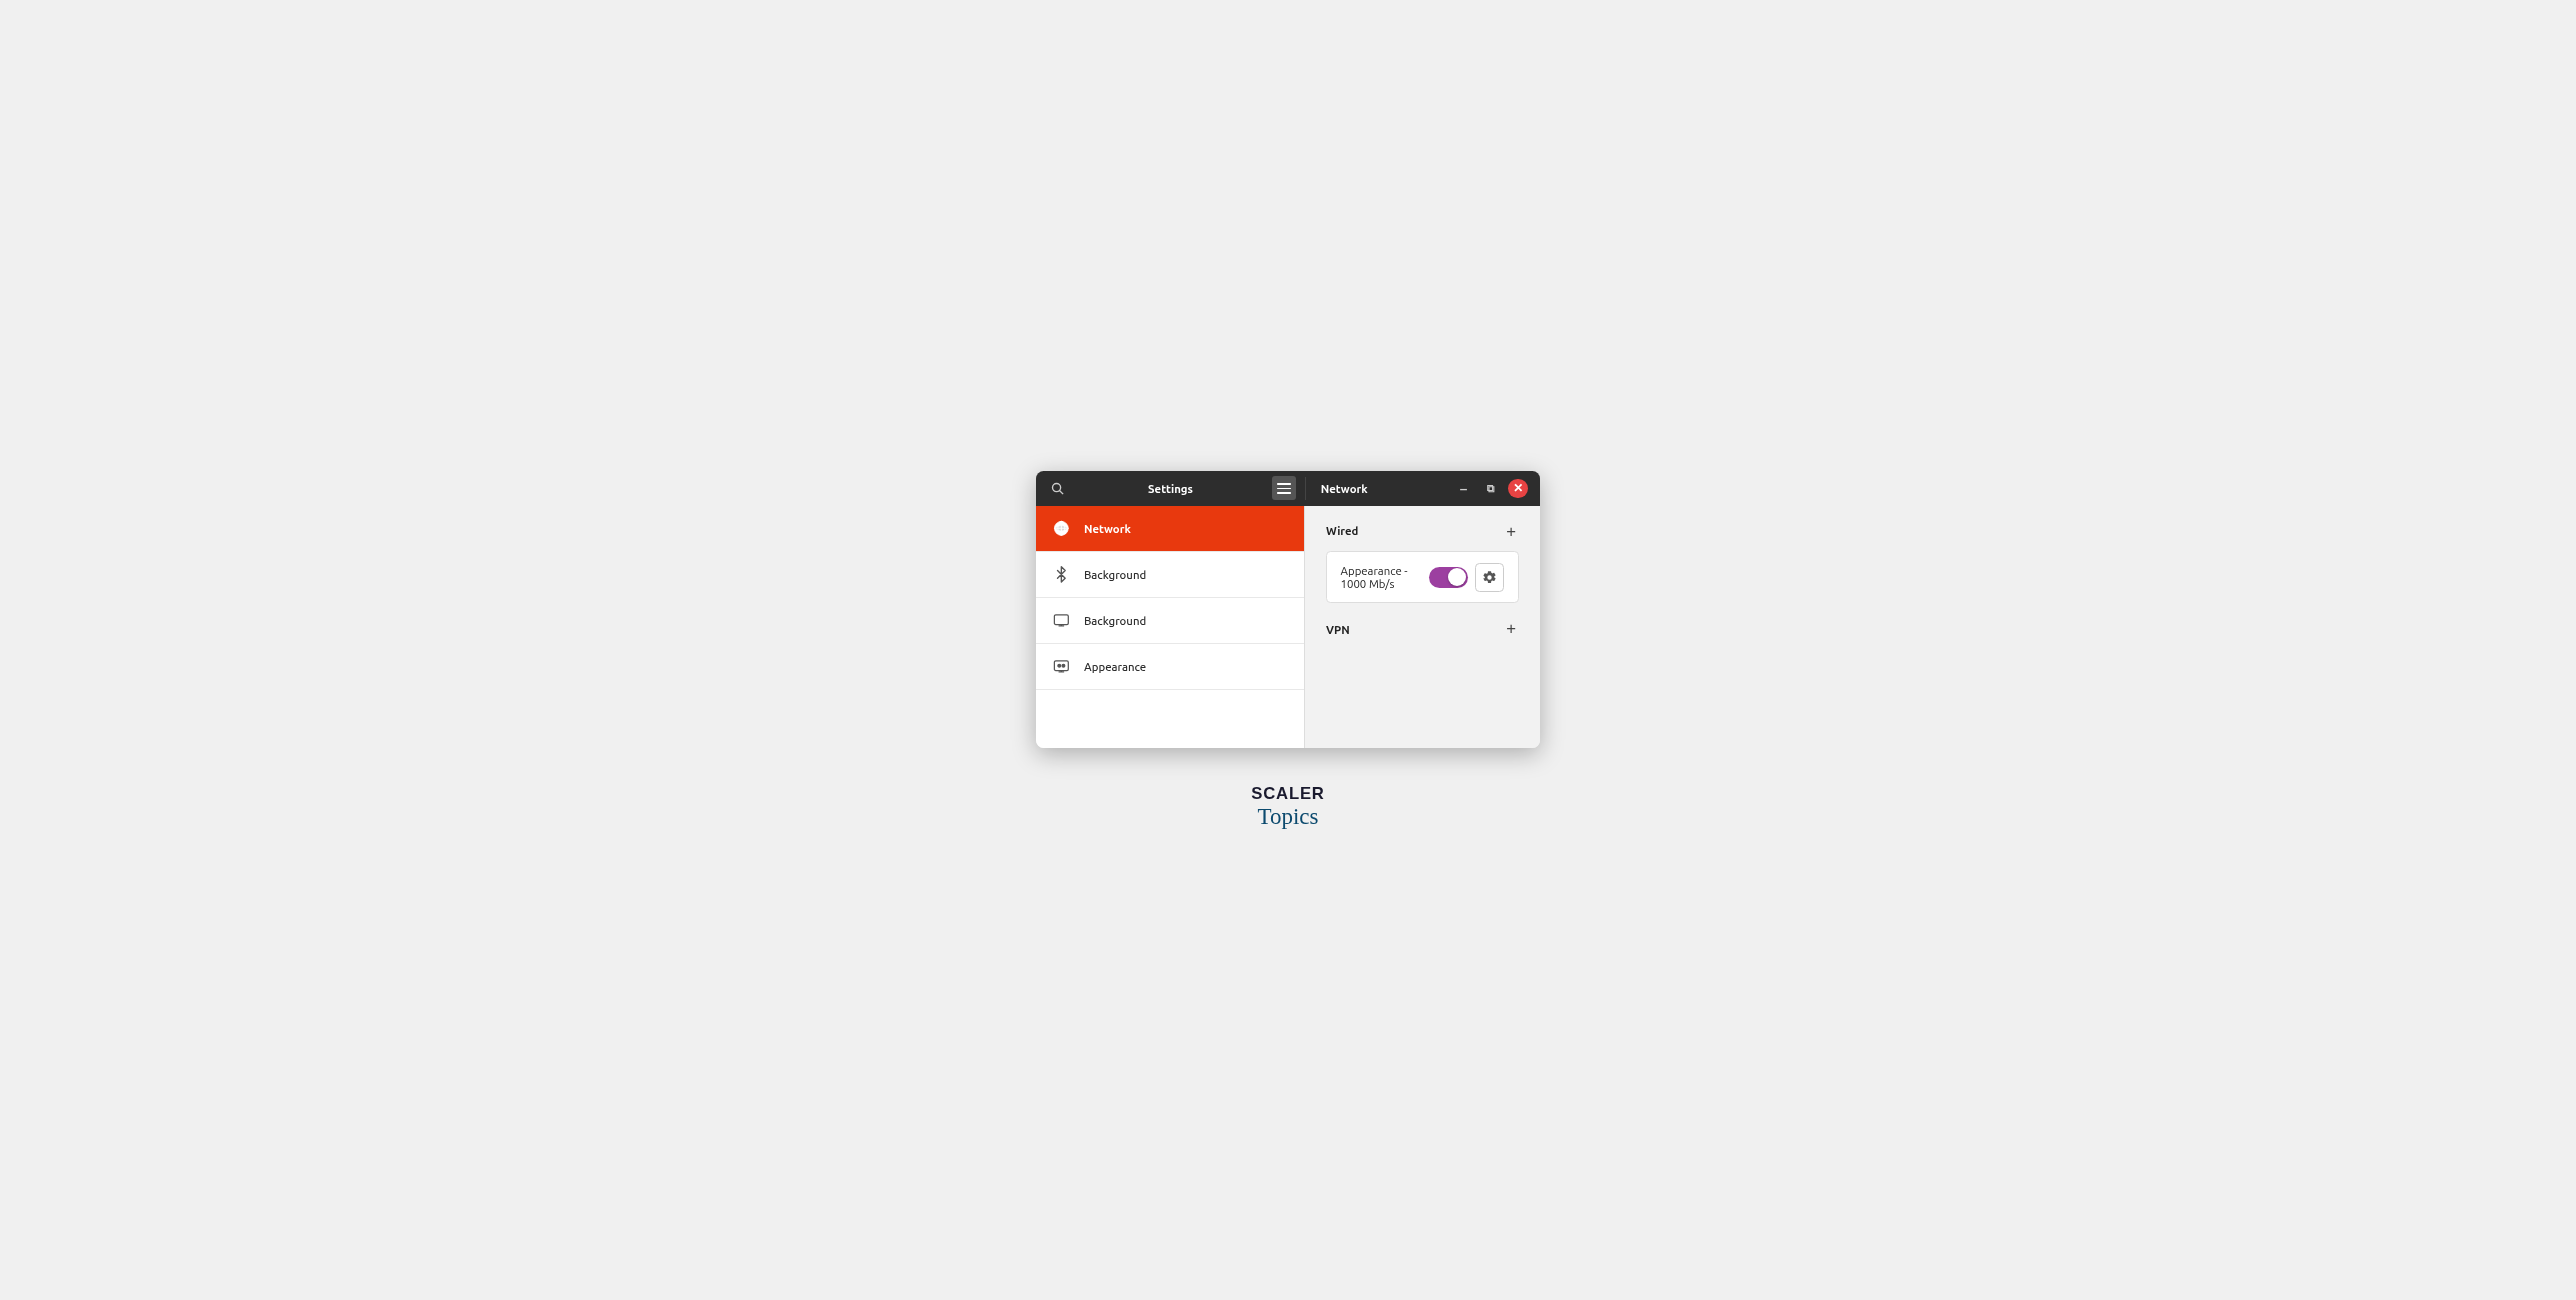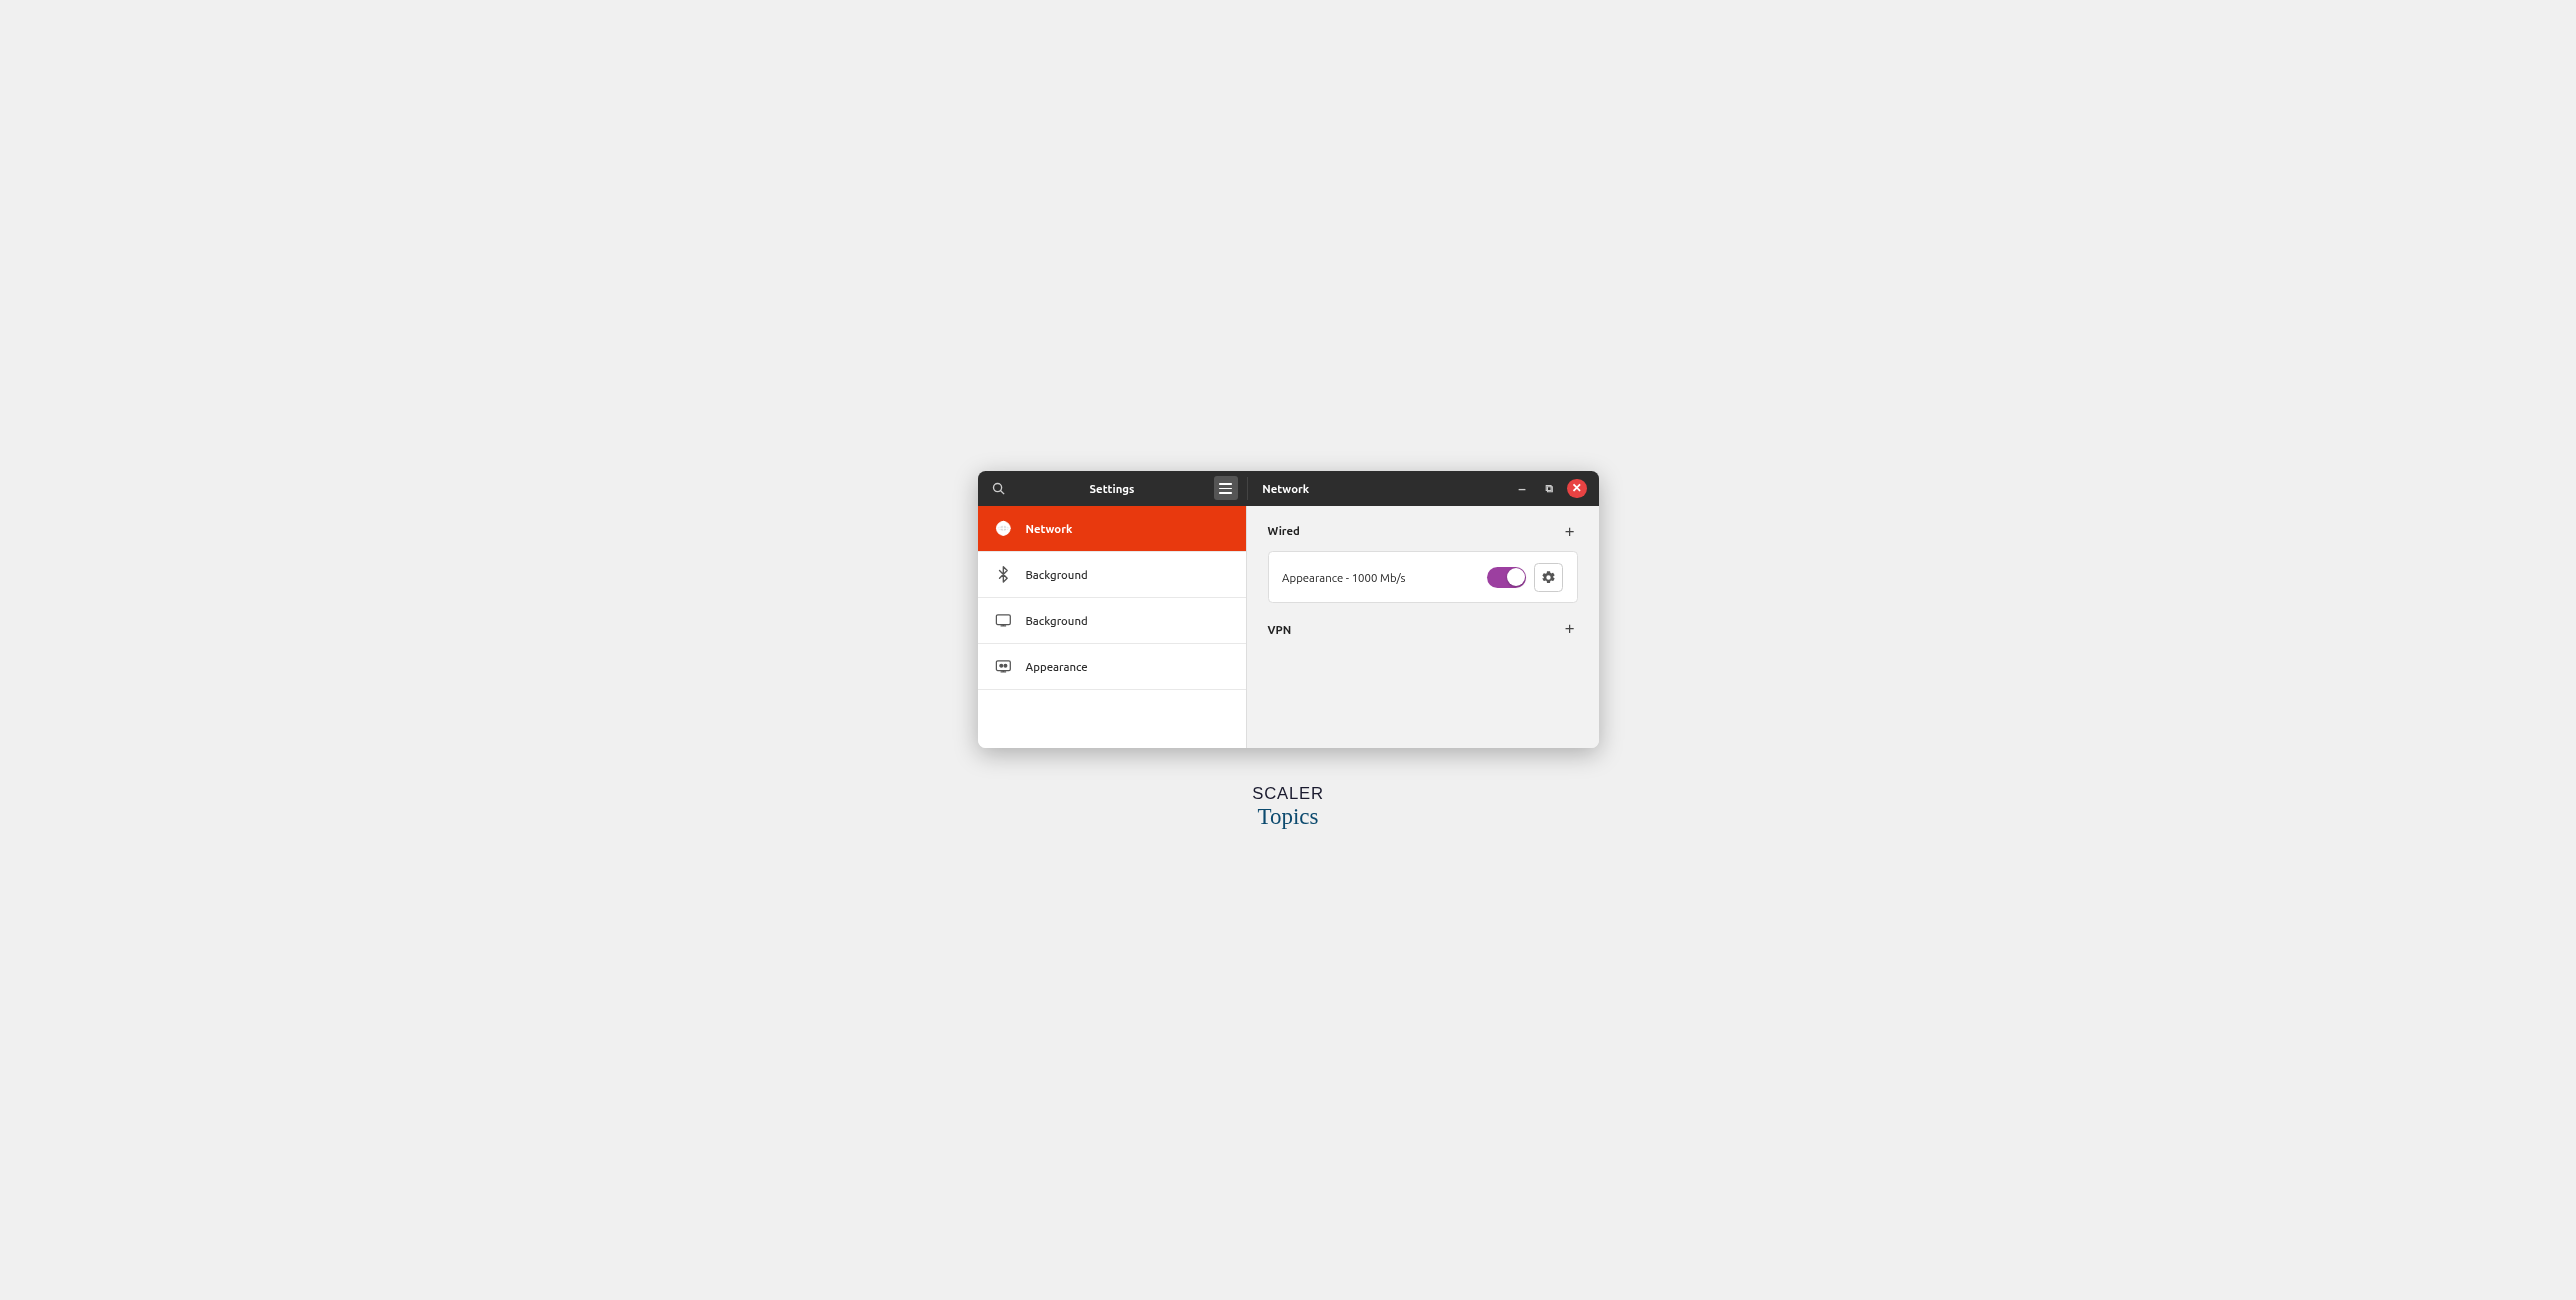--- a/index.html
+++ b/index.html
@@ -8,21 +8,21 @@
       background: #f0f0f0;
       display: flex;
       flex-direction: column;
       align-items: center;
       justify-content: center;
       min-height: 100vh;
       font-family: "Ubuntu", "Segoe UI", Arial, sans-serif;
     }
 
     .window {
-      width: 621px;
+      width: 504px;
       border-radius: 7.6px;
       overflow: hidden;
       box-shadow: 0 6px 24px rgba(0,0,0,0.28);
       background: #f2f2f2;
     }
 
     
     .titlebar {
       background: #2d2d2d;
       display: flex;
@@ -309,21 +309,21 @@
     }
 
     
     .watermark {
       margin-top: 36px;
       text-align: center;
     }
 
     .watermark-scaler {
       font-size: 16.7px;
-      font-weight: 400;
+      font-weight: 700;
       color: #1a1a2e;
       letter-spacing: 0.8px;
       font-family: Arial, sans-serif;
     }
 
     .watermark-topics {
       font-size: 23px;
       color: #0c4a6e;
       font-family: "Brush Script MT", cursive;
       font-weight: 400;

